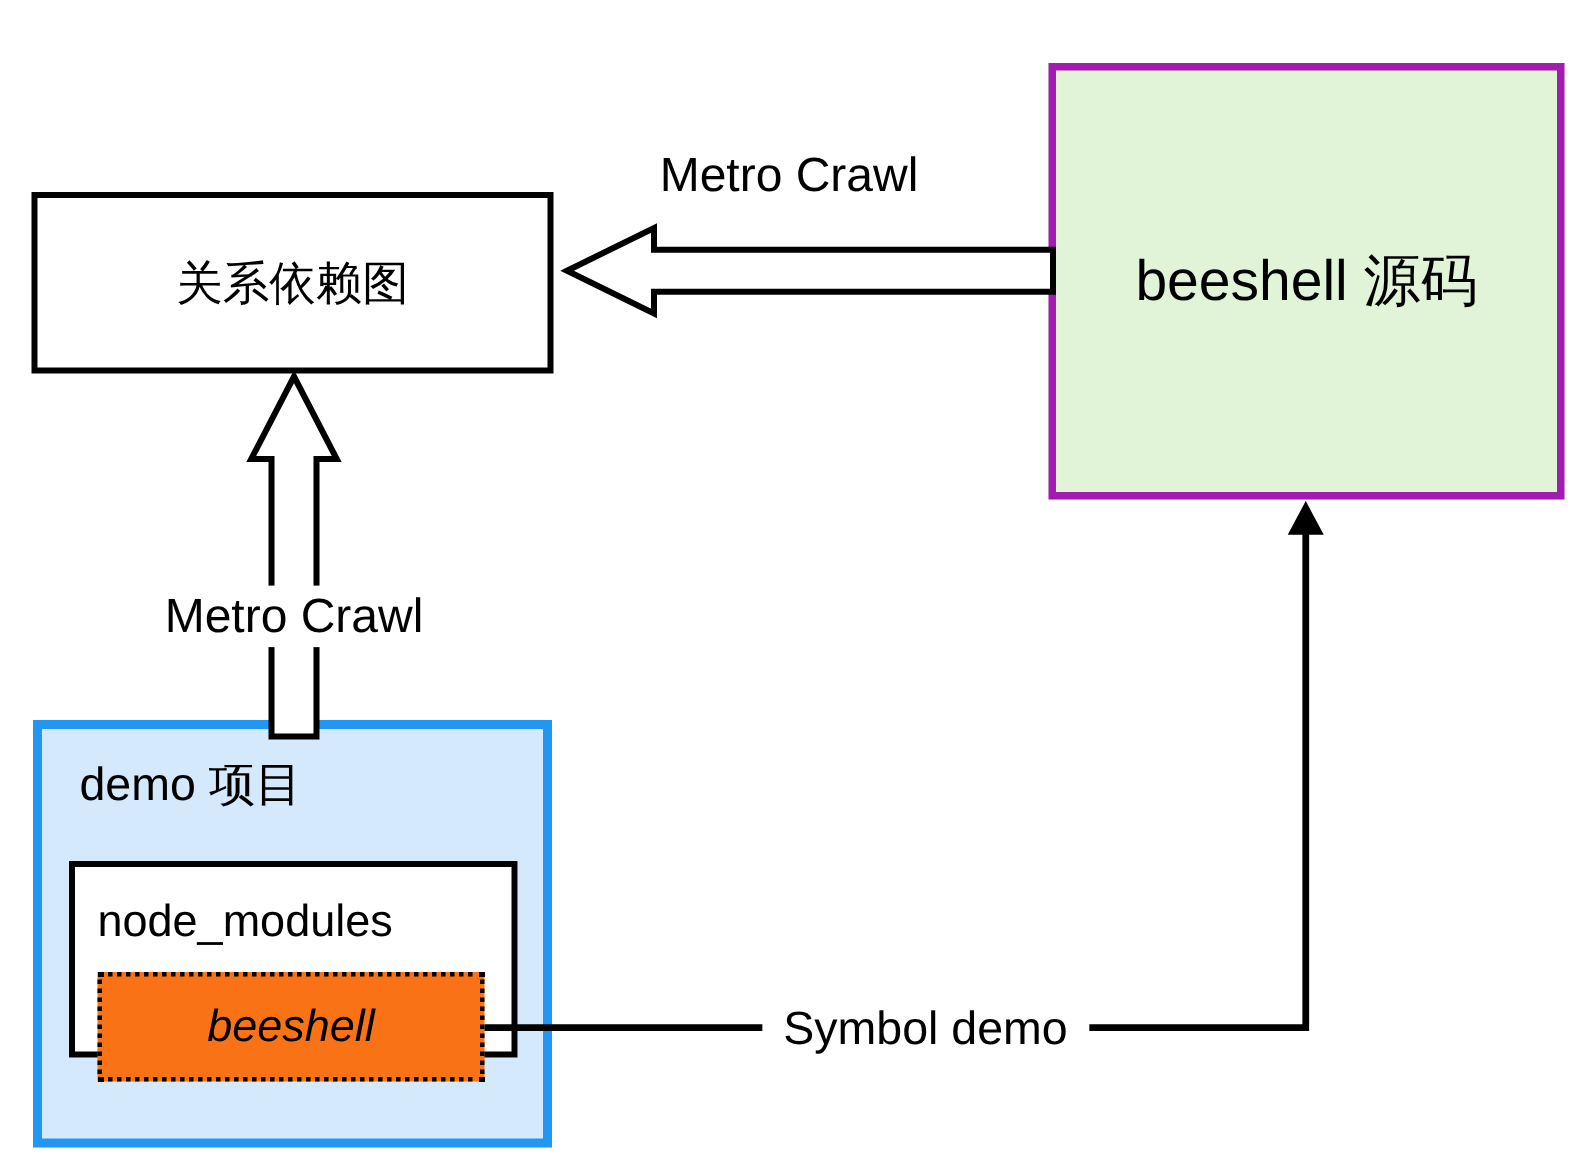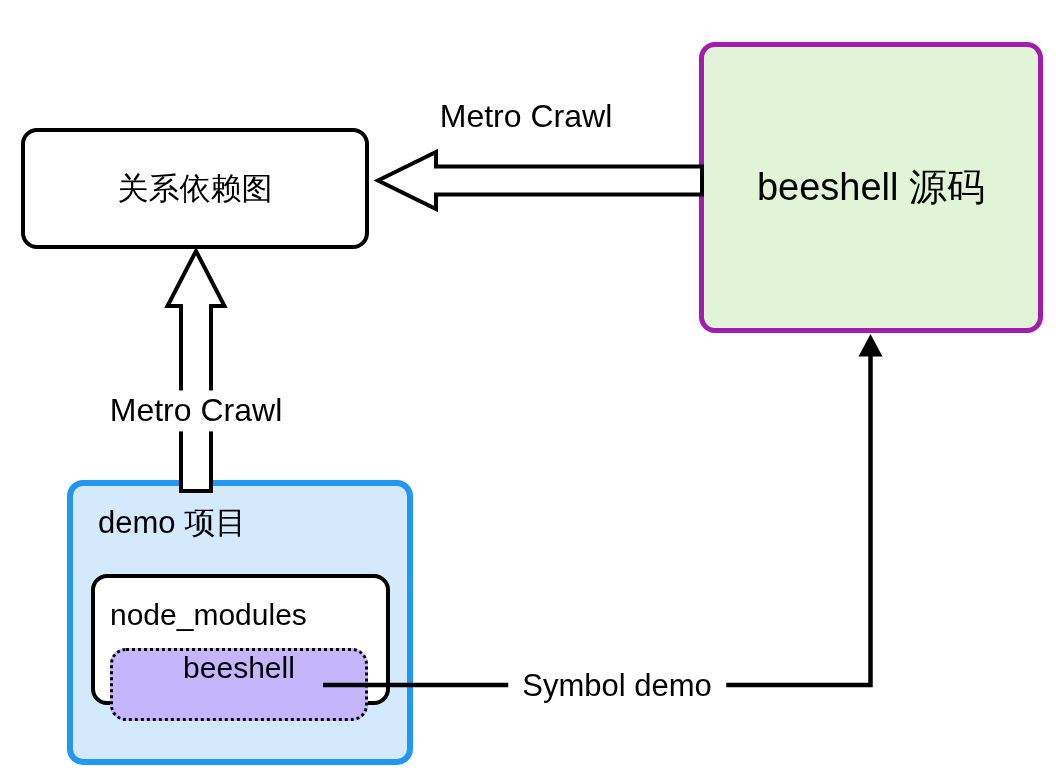--- a/index.html
+++ b/index.html
@@ -12,21 +12,20 @@
   .canvas {
     position: relative;
     width: 1056px;
     height: 782px;
     background: #ffffff;
     overflow: hidden;
   }
   .box {
     position: absolute;
     box-sizing: border-box;
-    border-radius: 16px;
   }
   
   .dep-graph {
     left: 21px; top: 128px;
     width: 348px; height: 121px;
     border: 4px solid #000;
     background: #fff;
     display: flex; align-items: center; justify-content: center;
     font-size: 31px;
   }
@@ -38,21 +37,20 @@
     background: #e1f4d8;
     display: flex; align-items: center; justify-content: center;
     font-size: 38px;
   }
   
   .demo {
     left: 22px; top: 480px;
     width: 346px; height: 285px;
     border: 6px solid #2196f3;
     background: #d5e9fc;
-    margin-left: 45px;
   }
   .demo-label {
     position: absolute;
     left: 25px; top: 16px;
     font-size: 31px;
   }
   
   .node-modules {
     left: 18px; top: 88px;
     width: 299px; height: 131px;
@@ -62,23 +60,24 @@
   .nm-label {
     position: absolute;
     left: 15px; top: 20px;
     font-size: 30px;
   }
   
   .beeshell-dotted {
     left: 15px; top: 70px;
     width: 258px; height: 73px;
     border: 3px dotted #000;
-    background: #c4b5fd;
-    display: flex; justify-content: center;
+    background: #f97316;
+    display: flex; align-items: center; justify-content: center;
     font-size: 30px;
+    font-style: italic;
   }
   .arrows {
     position: absolute;
     left: 0; top: 0;
     width: 1056px; height: 782px;
     z-index: 5;
     pointer-events: none;
   }
   .flow-label {
     position: absolute;

